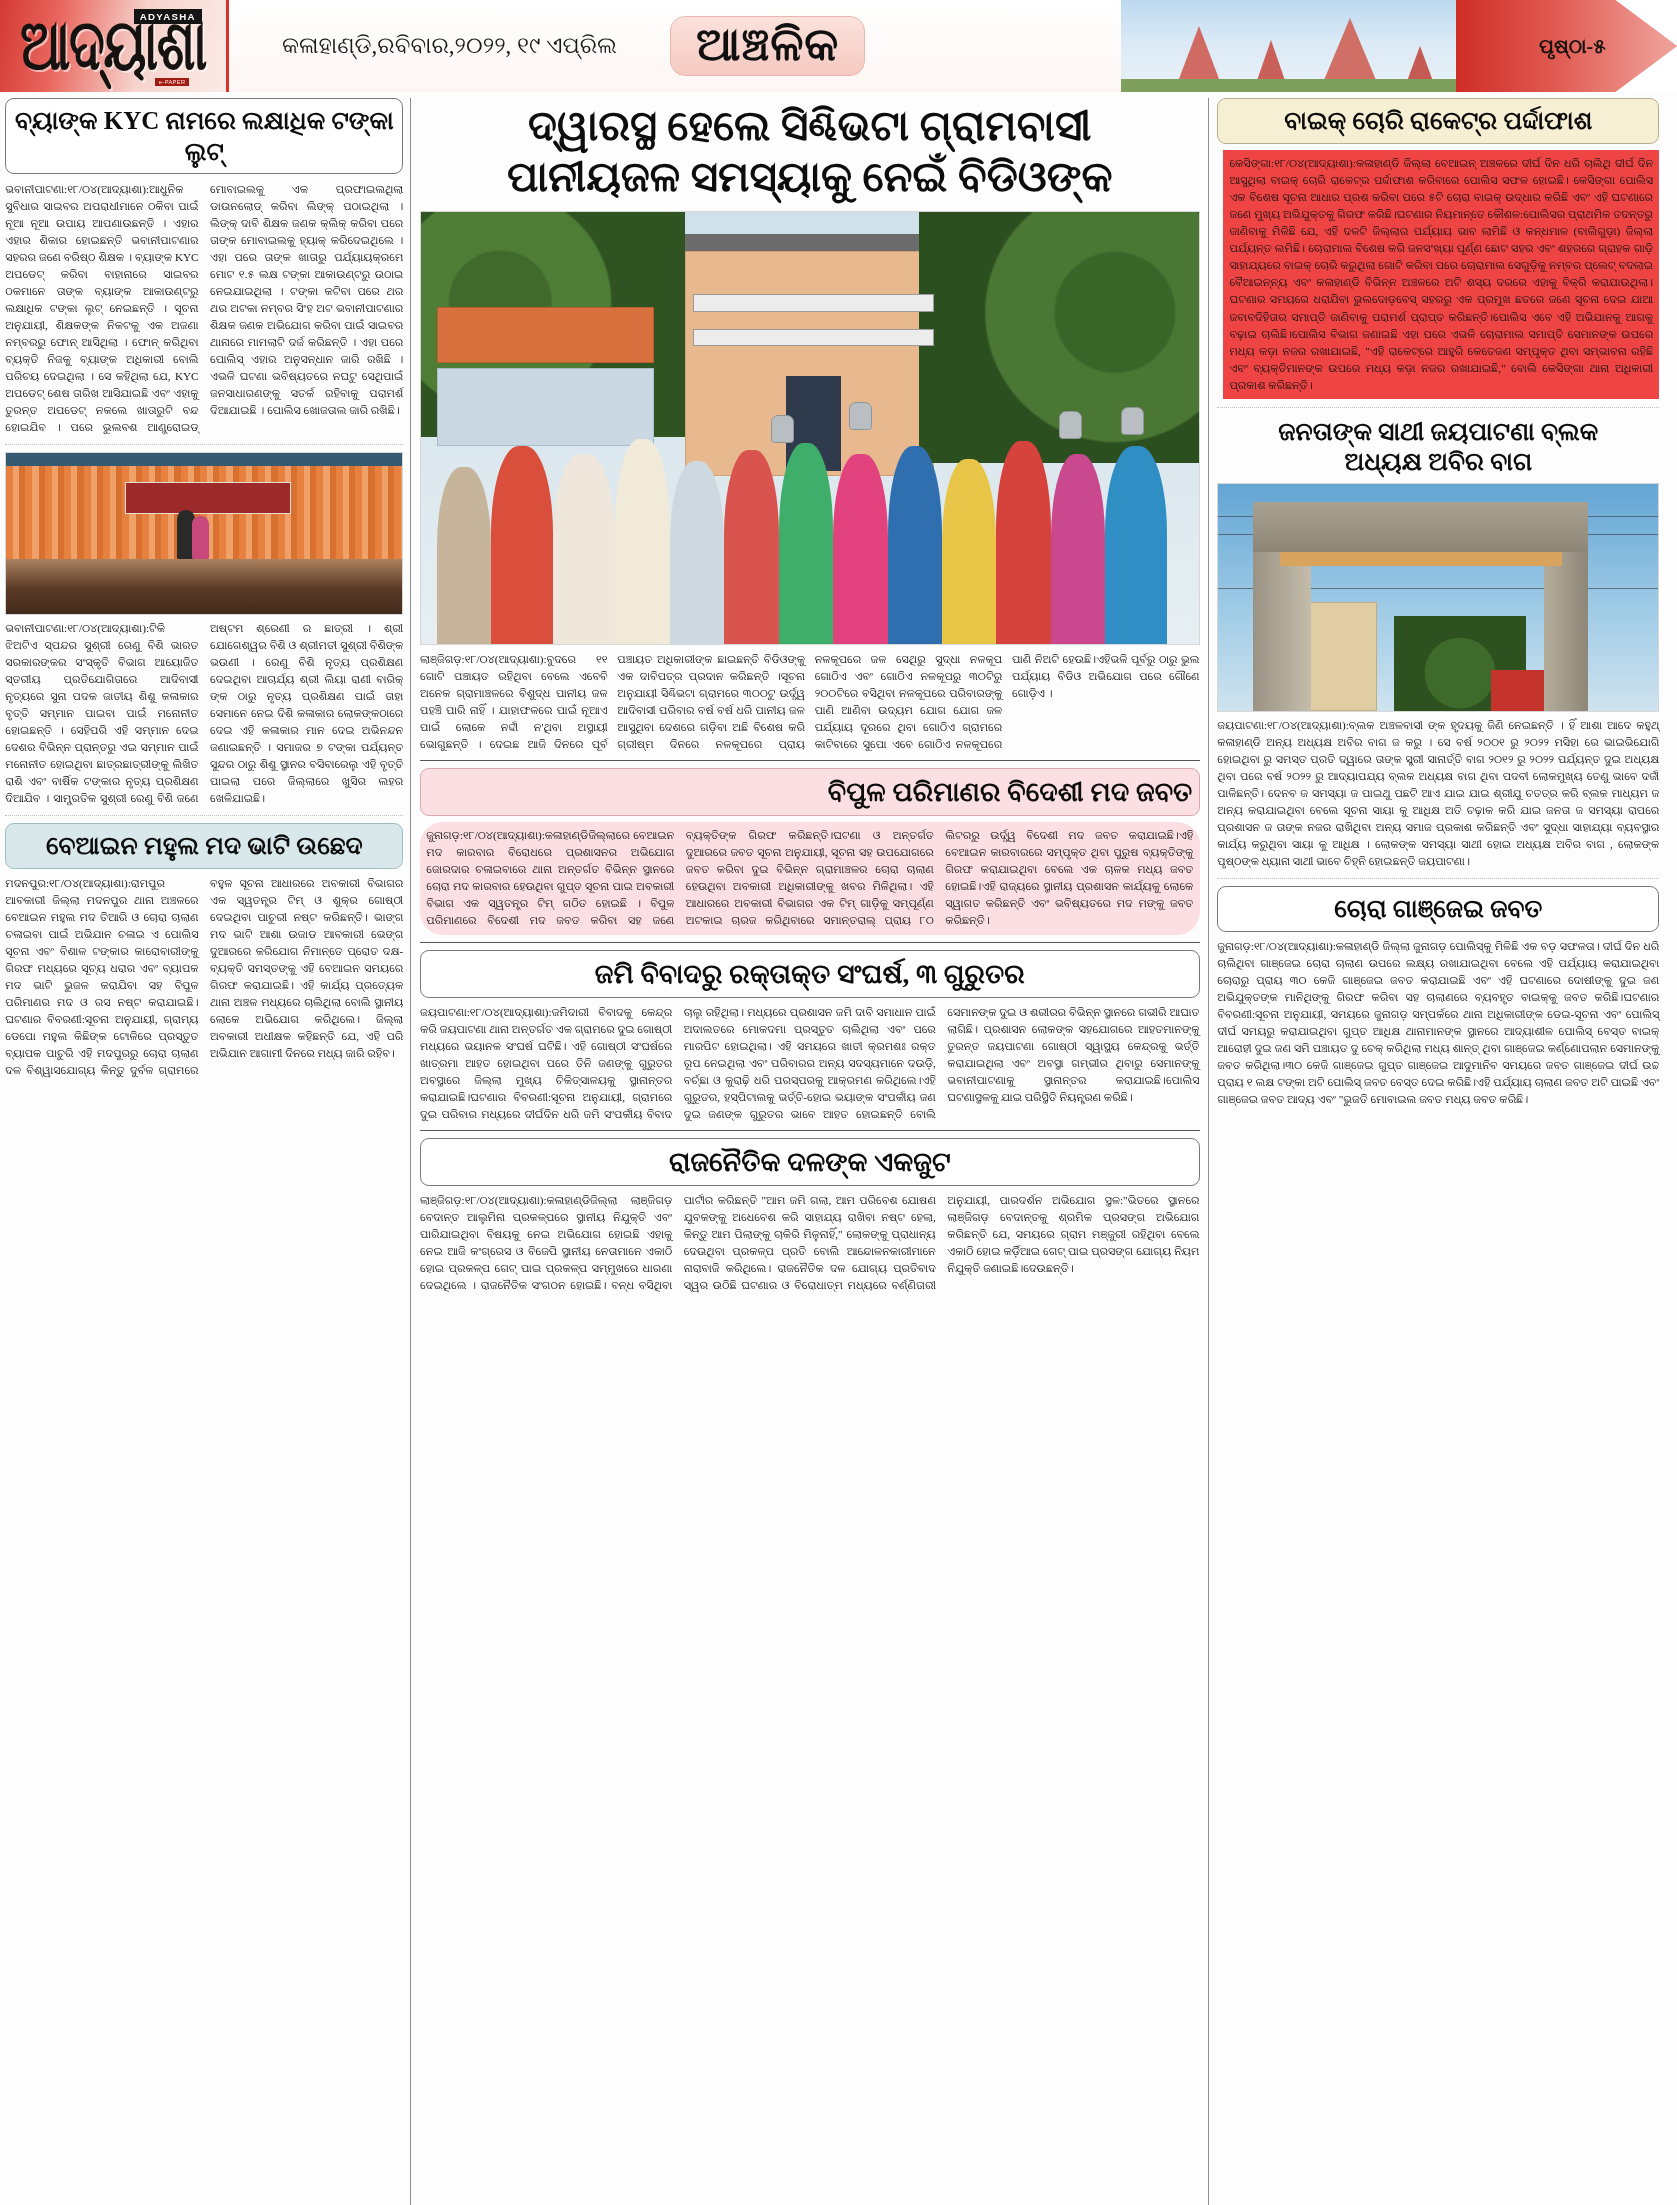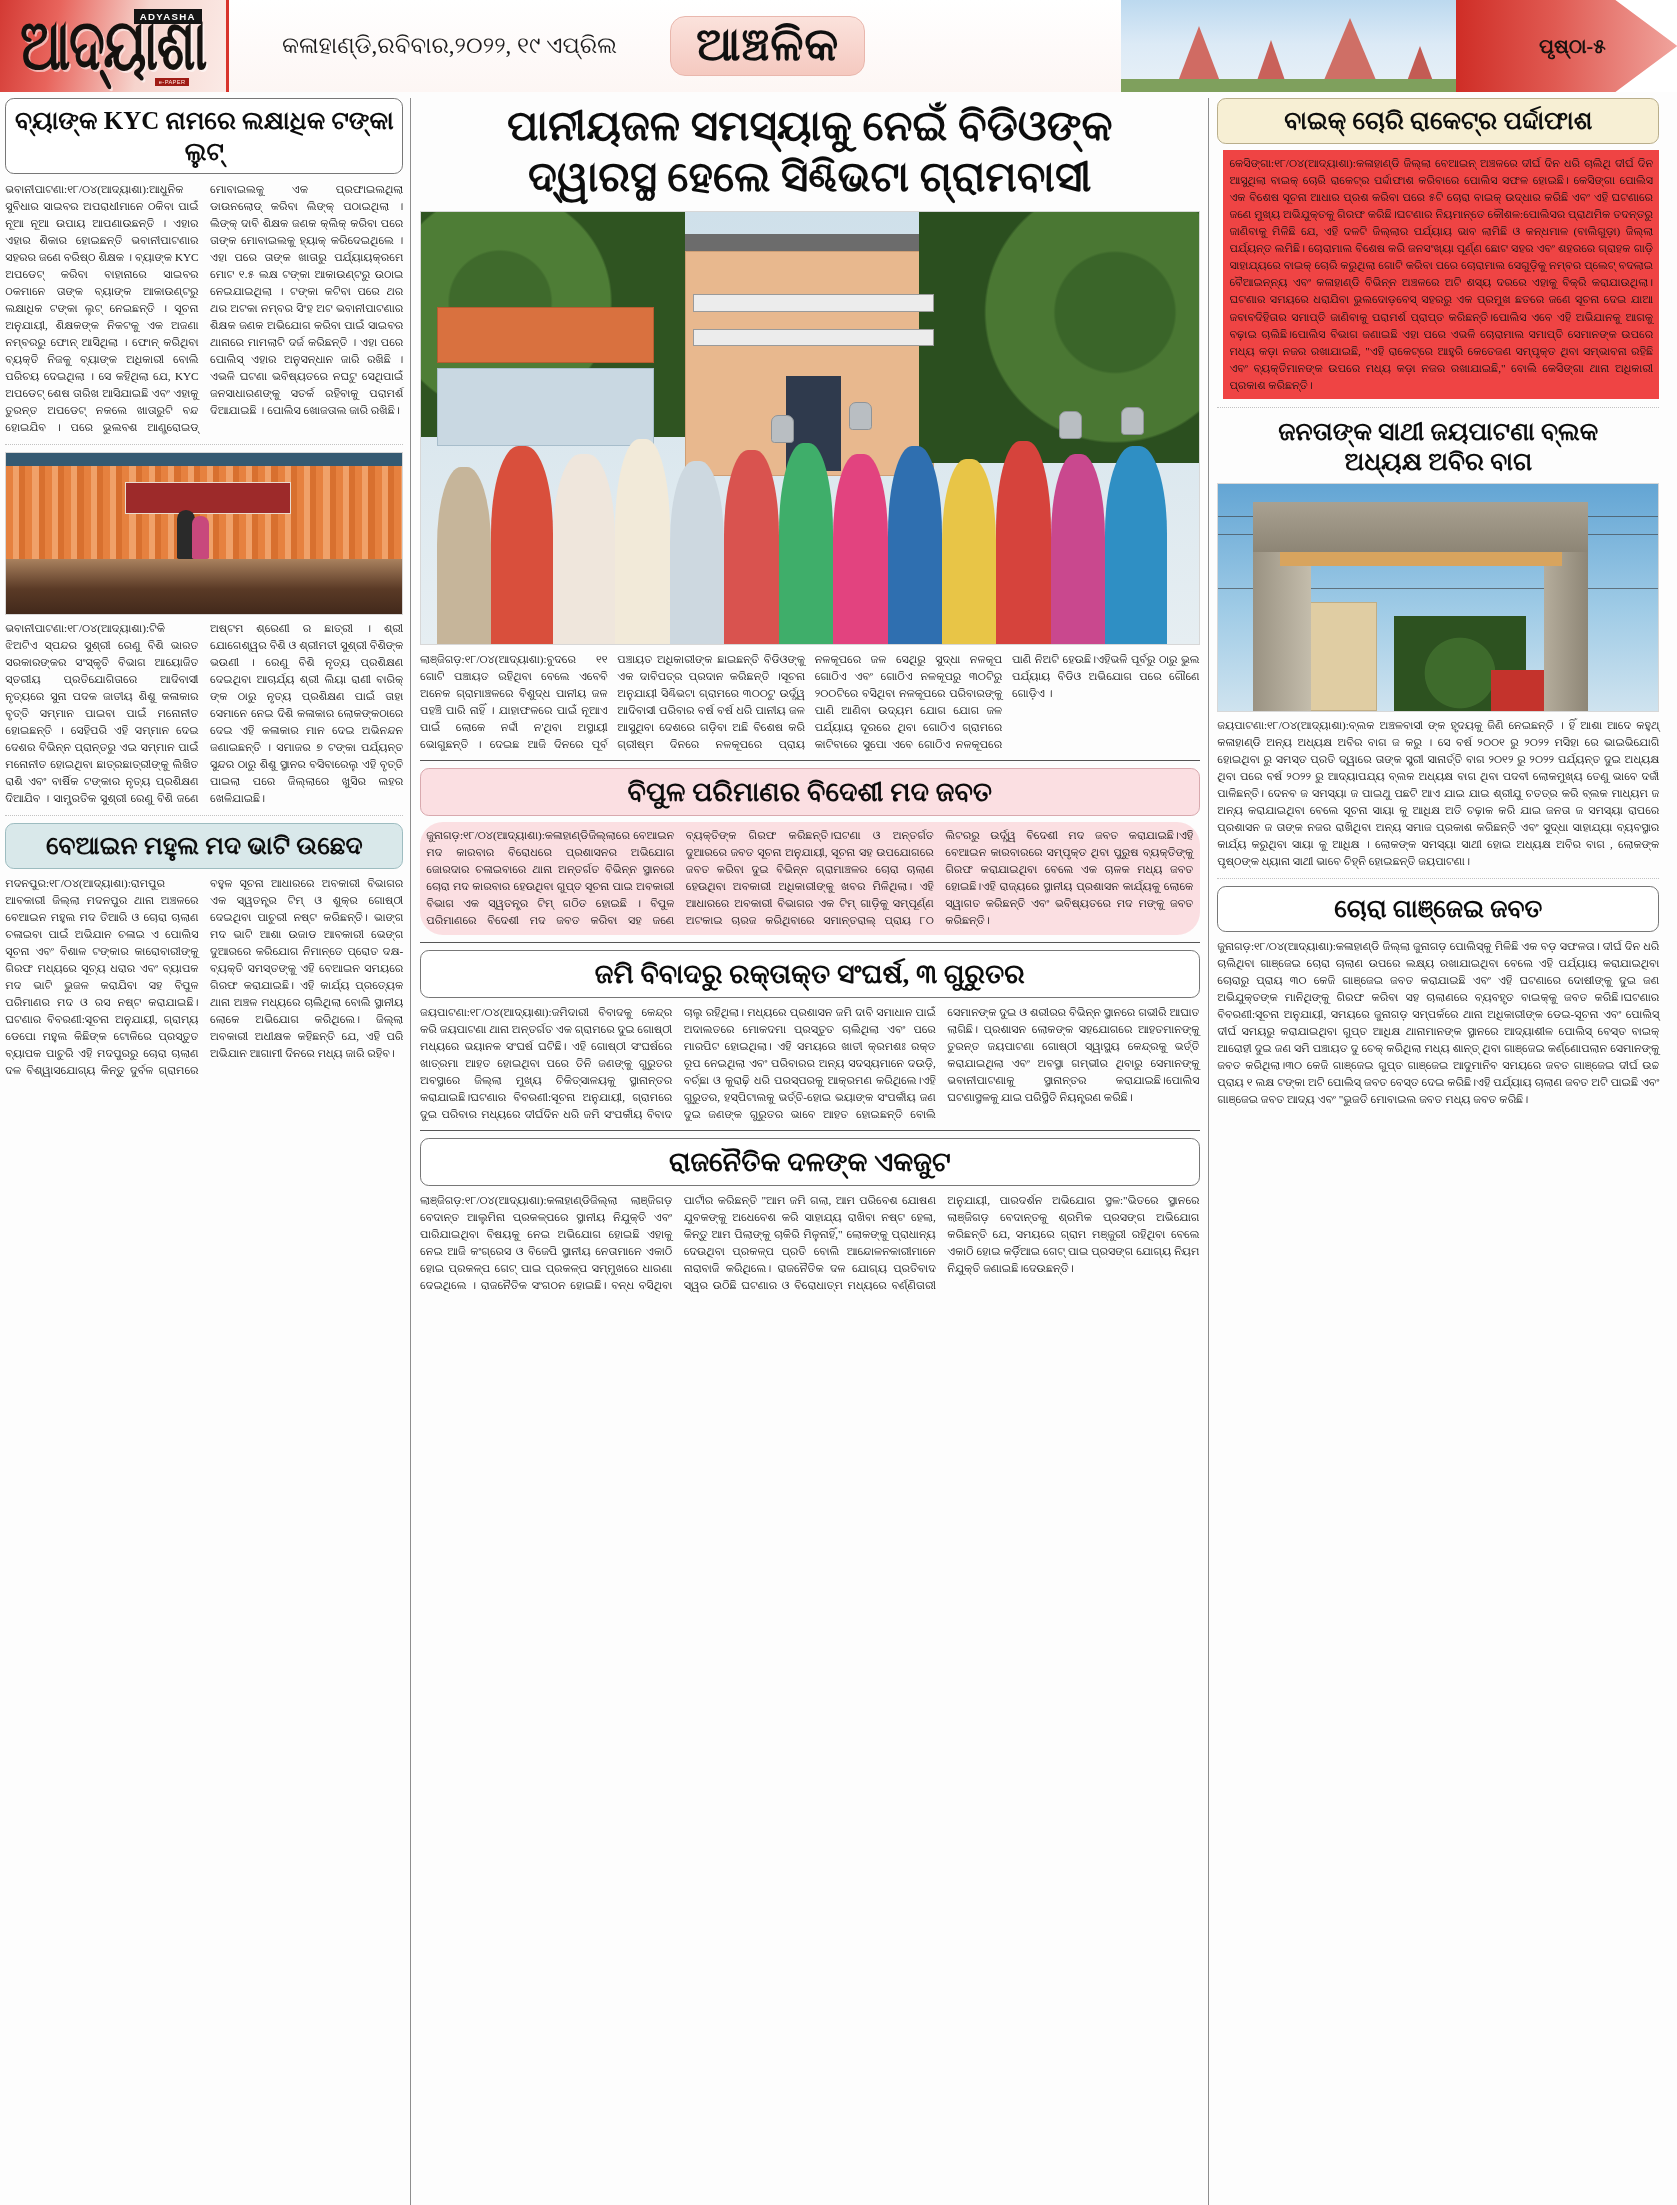--- a/index.html
+++ b/index.html
@@ -127,21 +127,21 @@
 
   
   .hl-box {
     border: 1.3px solid #777;
     border-radius: 8.8px;
     padding: 7px 6.2px 6.2px;
     text-align: center;
     margin-bottom: 6.2px;
   }
   .hl-box.tinted-cream { background:#f7efd4; border-color:#b9ae8b;}
-  .hl-box.tinted-pink  { background:#fbdfe2; border-color:#d8a9ae;}
+  .hl-box.tinted-pink  { background:#fbdfe2; border-color:#d8a9ae;text-align:right;}
   .hl-box.tinted-blue  { background:#d9e8ea; border-color:#9dbcc0;}
   .hl-box.plain        { background:#fff; }
   .hl-text {
     font-family:"Liberation Serif", serif;
     font-weight:700;
     color:#0d0d0d;
     line-height:1.22;
   }
   .hl-xl  { font-size: 42px; letter-spacing:0px; }
   .hl-lg  { font-size: 27px; }
@@ -279,22 +279,22 @@
         </div>
         <div class="body-text cols2"><span class="dateline">ମଦନପୁର:୧୮/୦୪(ଆଦ୍ୟାଶା):</span><span>ରାମପୁର ଆବକାରୀ ଜିଲ୍ଲା ମଦନପୁର ଥାନା ଅଞ୍ଚଳରେ ବେଆଇନ ମହୁଲ ମଦ ତିଆରି ଓ ଚୋରା ଚାଲାଣ ଚଳାଇବା ପାଇଁ ଅଭିଯାନ ଚଳାଇ ଏ ପୋଲିସ ସୂଚନା ଏବଂ ବିଶାଳ ଟଙ୍କାର କାରୋବାରୀଙ୍କୁ ଗିରଫ ମଧ୍ୟରେ ସୂଚ୍ୟ ଧରାର ଏବଂ ବ୍ୟାପକ ମଦ ଭାଟି ଭୁଜଳ କରାଯିବା ସହ ବିପୁଳ ପରିମାଣର ମଦ ଓ ରସ ନଷ୍ଟ କରାଯାଇଛି।ଘଟଣାର ବିବରଣୀ:ସୂଚନା ଅନୁଯାୟୀ, ଗ୍ରାମ୍ୟ ଡେପୋ ମହୁଲ କିଛିଙ୍କ ଟୋଳିରେ ପ୍ରସ୍ତୁତ ବ୍ୟାପକ ପାଚୁରି ଏହି ମଦପୁରରୁ ଚୋରା ଚାଲାଣ ଦଳ ବିଶ୍ୱାସଯୋଗ୍ୟ କିନ୍ତୁ ଦୁର୍ବଳ ଗ୍ରାମରେ ବହୁଳ ସୂଚନା ଆଧାରରେ ଅବକାରୀ ବିଭାଗର ଏକ ସ୍ୱତନ୍ତ୍ର ଟିମ୍ ଓ ଶୁକ୍ର ଗୋଷ୍ଠୀ ଦେଇଥିବା ପାଚୁରୀ ନଷ୍ଟ କରିଛନ୍ତି। ଭାଙ୍ଗ ମଦ ଭାଟି ଆଶା ଉଜାଡ ଆବକାରୀ ଭେଙ୍ଗ ଦୁଆରରେ କରିଯୋଗ ନିମାନ୍ତେ ପ୍ରୋତ ଦକ୍ଷ-ବ୍ୟକ୍ତି ସମସ୍ତଙ୍କୁ ଏହି ବେଆଇନ ସମୟରେ ଗିରଫ କରାଯାଇଛି। ଏହି କାର୍ଯ୍ୟ ପ୍ରତ୍ୟେକ ଥାନା ଅଞ୍ଚଳ ମଧ୍ୟରେ ଚାଲିଥିଲା ବୋଲି ସ୍ଥାନୀୟ ଲୋକେ ଅଭିଯୋଗ କରିଥିଲେ। ଜିଲ୍ଲା ଅବକାରୀ ଅଧୀକ୍ଷକ କହିଛନ୍ତି ଯେ, ଏହି ପରି ଅଭିଯାନ ଆଗାମୀ ଦିନରେ ମଧ୍ୟ ଜାରି ରହିବ।</span></div>
       </div>
 
     </div>
 
     <div class="col col-mid">
 
       <div class="article">
         <div style="text-align:center; padding: 2.6px 0 8px;">
+          <div class="hl-text hl-xl">ଦ୍ୱାରସ୍ଥ ହେଲେ ସିଣ୍ଢିଭଟା ଗ୍ରାମବାସୀ</div>
           <div class="hl-text hl-xl">ପାନୀୟଜଳ ସମସ୍ୟାକୁ ନେଇଁ ବିଡିଓଙ୍କ</div>
-          <div class="hl-text hl-xl">ଦ୍ୱାରସ୍ଥ ହେଲେ ସିଣ୍ଢିଭଟା ଗ୍ରାମବାସୀ</div>
         </div>
         <div class="photo photo-crowd">
           <div class="sky"></div>
           <div class="bldg-roof"></div>
           <div class="bldg"></div>
           <div class="bldg-door"></div>
           <div class="trees-l"></div>
           <div class="trees-r"></div>
           <div class="banner-o"></div>
           <div class="banner-w"></div>

